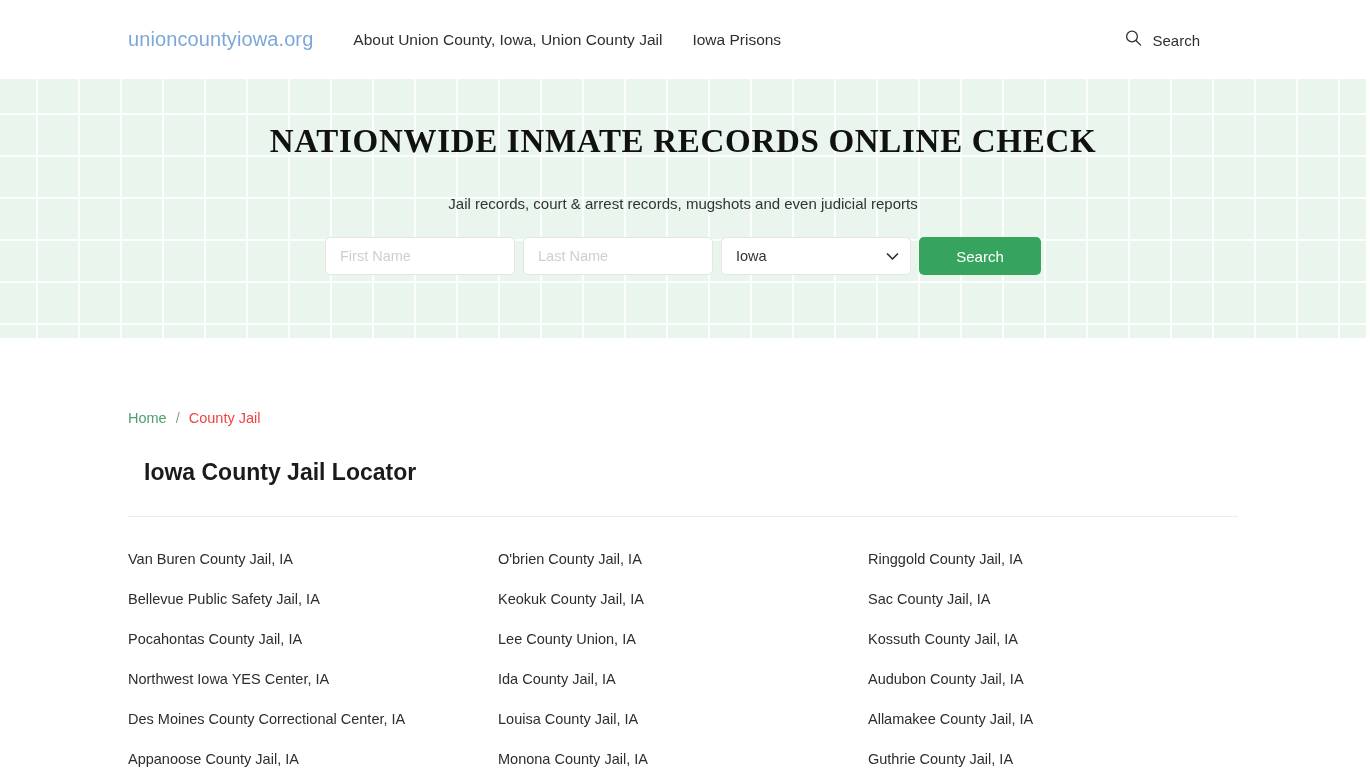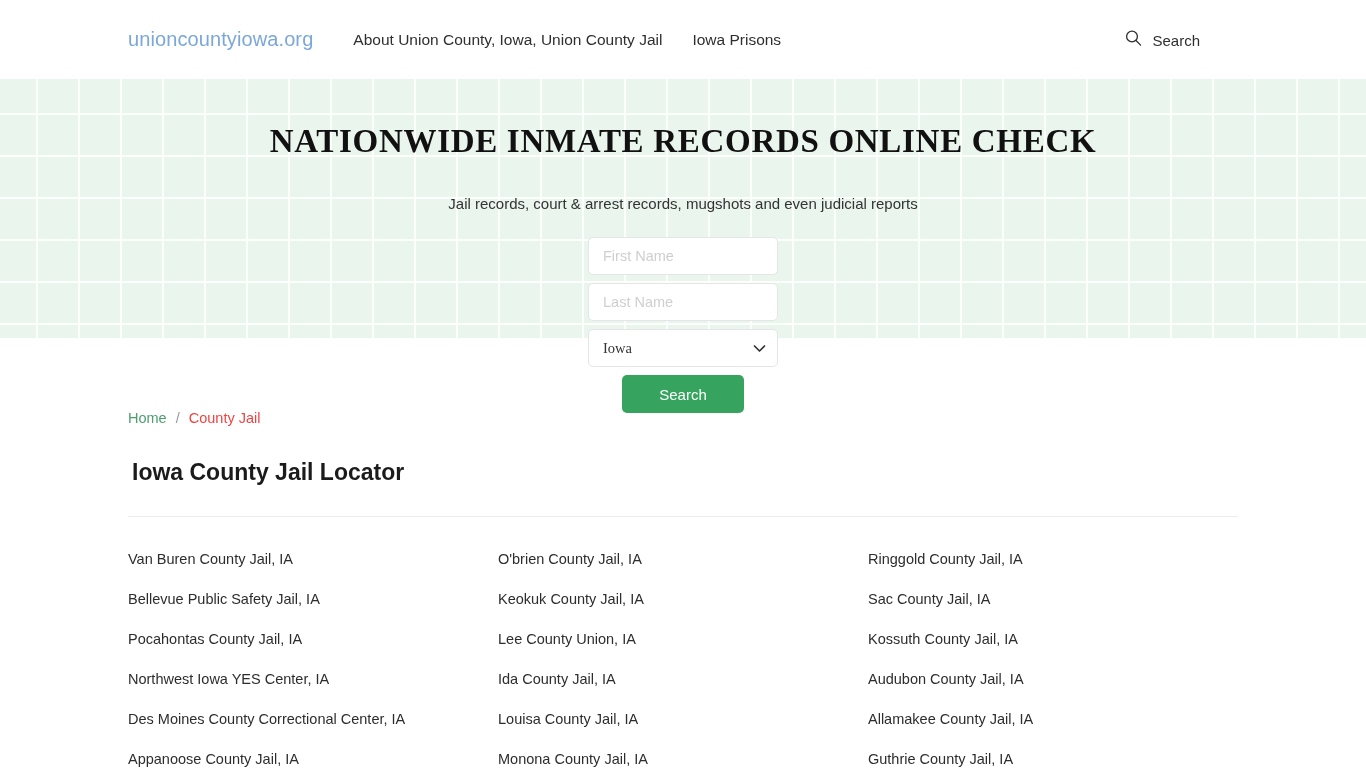--- a/index.html
+++ b/index.html
@@ -87,21 +87,20 @@
     color: #333333;
     text-align: center;
   }
 
   
   .search-form {
     margin-top: 25px;
     display: flex;
     align-items: center;
     gap: 8px;
-    flex-direction: column;
   }
   .field {
     width: 190px;
     height: 38px;
     border: 1px solid #e3e6e4;
     border-radius: 5px;
     background: #ffffff;
     padding: 0 14px;
     font-size: 14.5px;
     color: #333333;
@@ -116,21 +115,21 @@
   }
   .state-select {
     width: 190px;
     height: 38px;
     border: 1px solid #e3e6e4;
     border-radius: 5px;
     background: #ffffff;
     padding: 0 30px 0 14px;
     font-size: 14.5px;
     color: #333333;
-    font-family: Liberation Serif, serif;
+    font-family: Liberation Sans, sans-serif;
     outline: none;
     appearance: none;
     -webkit-appearance: none;
   }
   .select-chevron {
     position: absolute;
     right: 12px;
     top: 50%;
     transform: translateY(-50%);
     pointer-events: none;
@@ -161,21 +160,21 @@
     gap: 9px;
   }
   .breadcrumb a {
     color: #4e9e6e;
     text-decoration: none;
   }
   .breadcrumb .sep { color: #9a9a9a; }
   .breadcrumb .current { color: #ef4444; }
 
   .page-title {
-    margin: 33px 0 0 4px;
+    margin: 33px 0 0 16px;
     font-size: 23px;
     font-weight: bold;
     color: #1b1b1b;
   }
   .title-rule {
     margin-top: 30px;
     border: 0;
     border-top: 1px solid #ececec;
     width: 1110px;
   }

